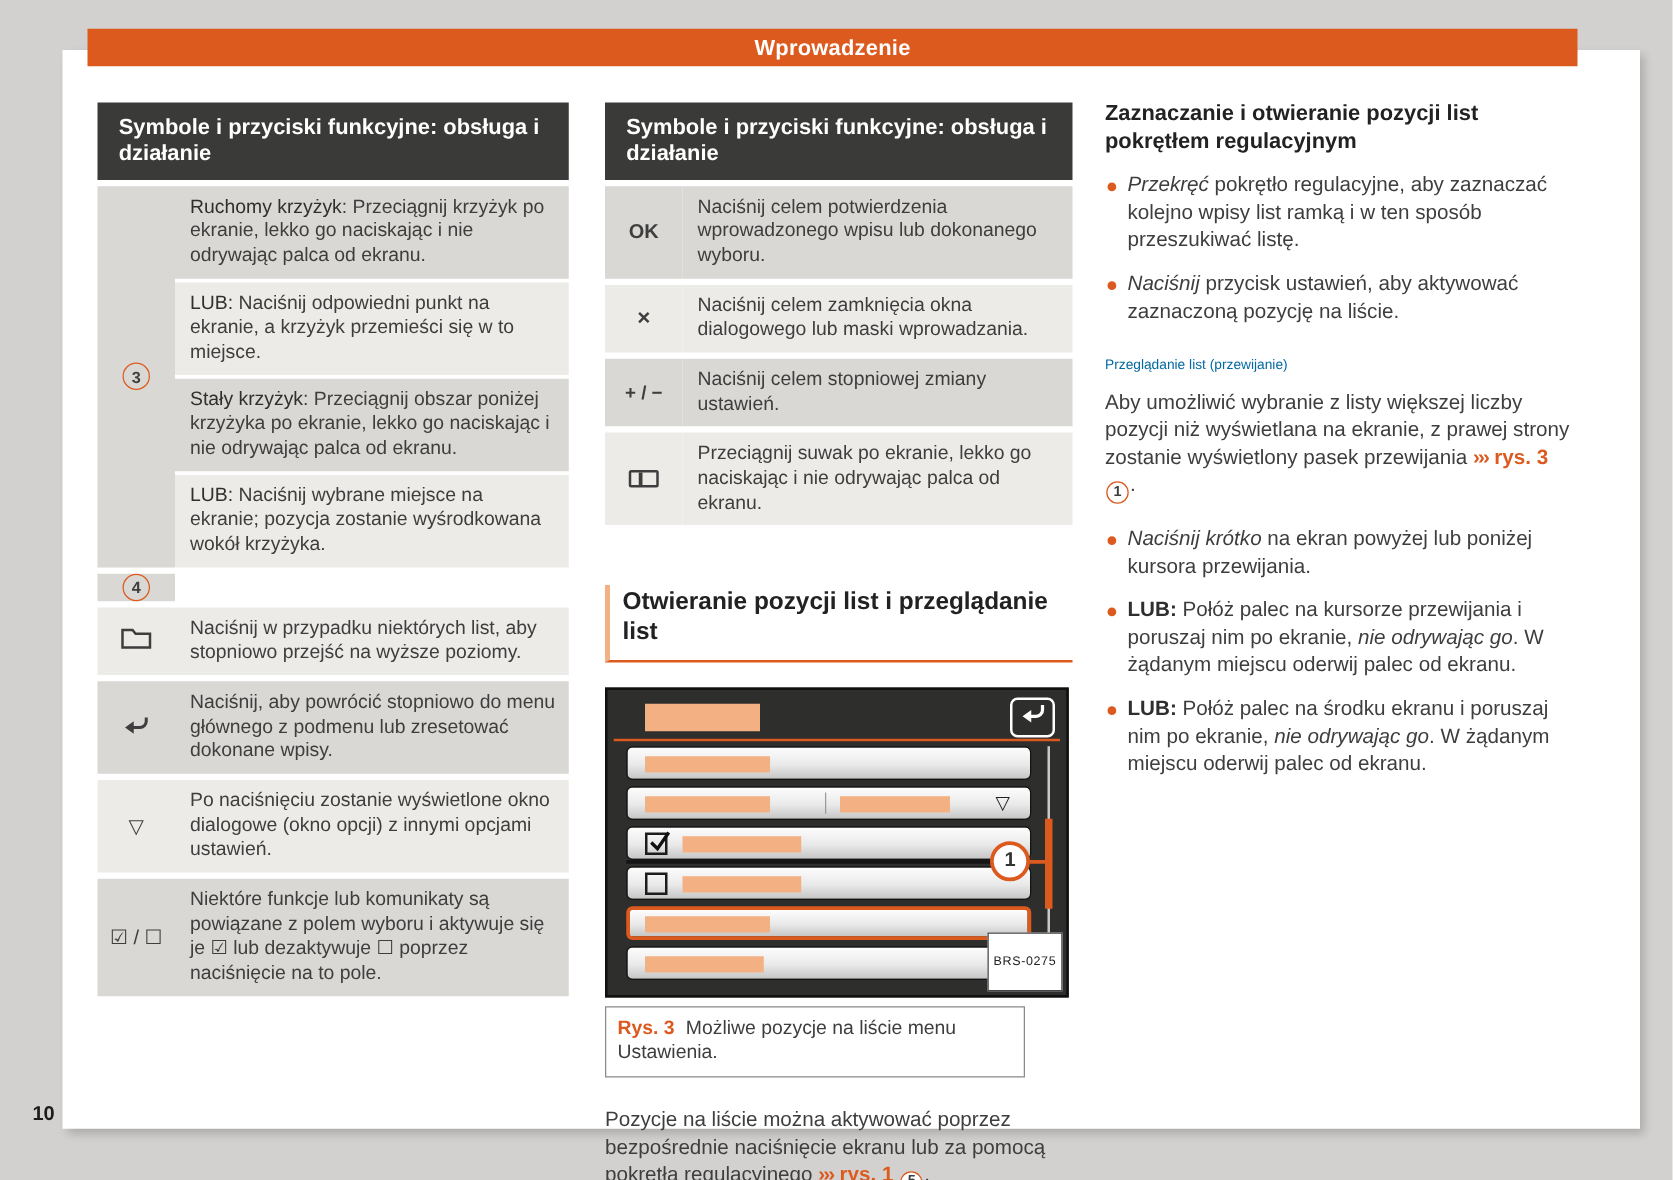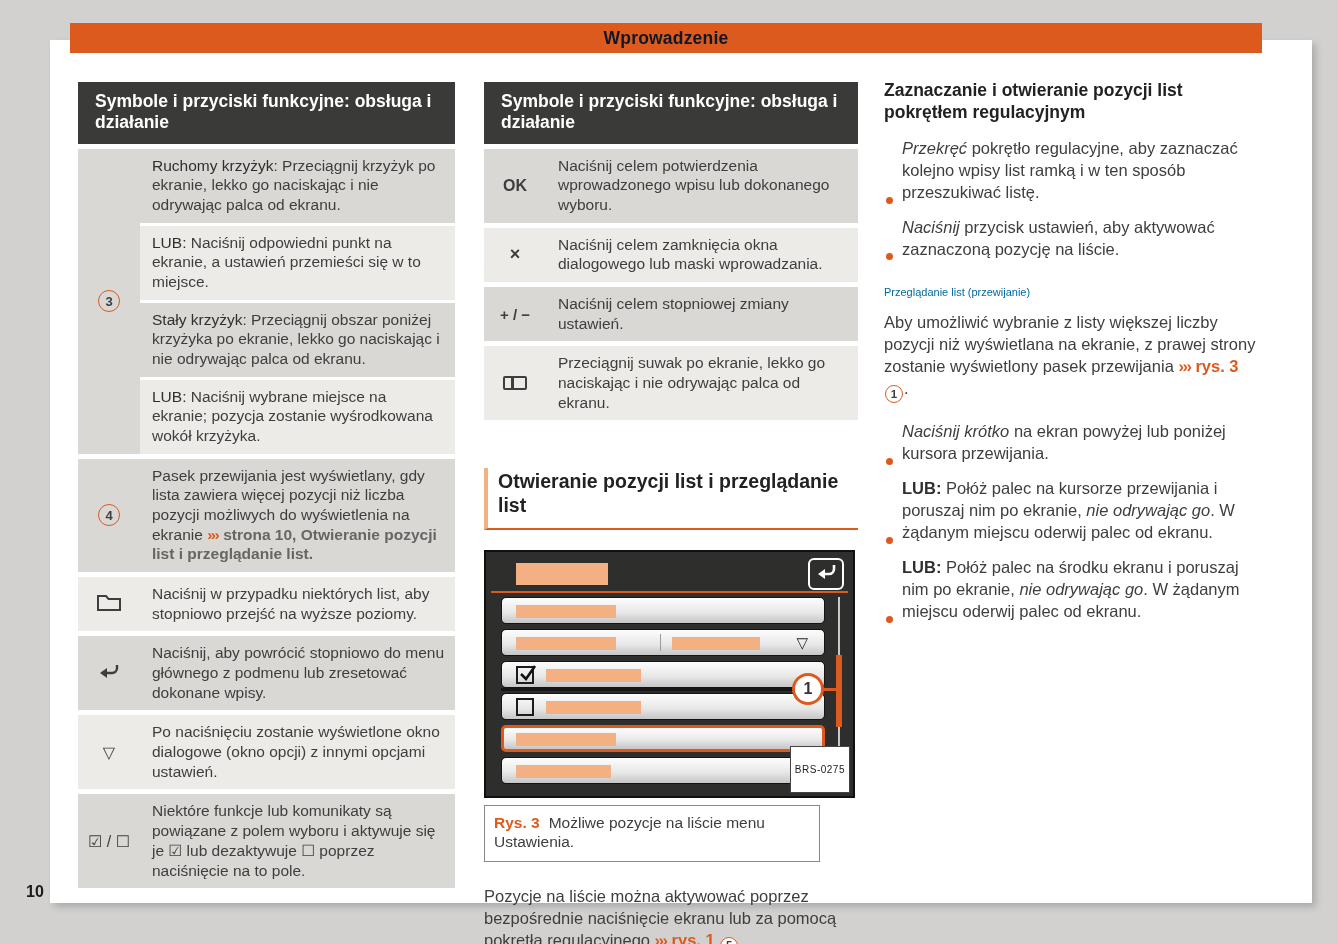--- a/index.html
+++ b/index.html
@@ -11,21 +11,21 @@
     overflow:hidden;
     color:#3e3e3e;
   }
   .page {
     position:absolute; left:50px; top:40px; width:1262px; height:863px;
     background:#ffffff;
     box-shadow:4px 4px 7px rgba(0,0,0,0.18);
   }
   .topbar {
     position:absolute; left:70px; top:23px; width:1192px; height:30px;
-    background:#dc5a1e; color:#0f172a; font-weight:bold; font-size:17.5px;
+    background:#dc5a1e; color:#ffffff; font-weight:bold; font-size:17.5px;
     display:flex; align-items:center; justify-content:center; z-index:6;
     letter-spacing:0.2px;
   }
   .pagenum {
     position:absolute; left:26px; top:883px; font-weight:bold; font-size:16px; color:#1b1b1b; z-index:7;
   }
   .col { position:absolute; top:82px; z-index:5; }
   .col-left  { left:78px;  width:377px; }
   .col-mid   { left:484px; width:374px; }
   .col-right { left:884px; width:378px; top:80px; }
@@ -123,21 +123,21 @@
     width:336px; border:1px solid #8a8a8a; margin-top:7px;
     padding:7px 9px 9px 9px; font-size:15.5px; line-height:1.25; color:#3e3e3e;
   }
   .caption .lbl { color:#dc5a1e; font-weight:bold; margin-right:9px; }
   .para { margin-top:24px; font-size:16.5px; line-height:1.33; color:#3e3e3e; }
 
   
   .rc-h { font-size:17.5px; font-weight:bold; color:#222; line-height:1.25; margin-bottom:14px; }
   .rc-h2 { font-size:11px; font-weight:normal; color:#0369a1; line-height:1.25; margin:26px 0 12px 0; }
   .rc-p { font-size:16.5px; line-height:1.33; color:#3e3e3e; margin-bottom:14px; }
-  .bullet-row { display:flex; margin-bottom:13px;align-items:flex-end; }
+  .bullet-row { display:flex; margin-bottom:13px; }
   .dot { width:7px; height:7px; border-radius:50%; background:#dc5a1e; margin:8px 9px 0 2px; flex:none; }
   .bullet-text { font-size:16.5px; line-height:1.33; color:#3e3e3e; }
   .it { font-style:italic; }
   .bd { font-weight:bold; color:#2f2f2f; }
 </style>
 </head>
 <body>
 
 <div class="page"></div>
 <div class="topbar">
@@ -147,32 +147,29 @@
 
 <div class="col col-left">
   <div class="tbl-head">Symbole i przyciski funkcyjne: obsługa i działanie</div>
 
   <div class="tgroup">
     <div class="icon-cell dark">
       <span class="circle-num">3</span>
     </div>
     <div class="cells">
       <div class="cell dark"><b>Ruchomy krzyżyk</b><span>: Przeciągnij krzyżyk po ekranie, lekko go naciskając i nie odrywając palca od ekranu.</span></div>
-      <div class="cell light"><b>LUB:</b><span> Naciśnij odpowiedni punkt na ekranie, a ustawień przemieści się w to miejsce.</span></div>
+      <div class="cell light"><b>LUB:</b><span> Naciśnij odpowiedni punkt na ekranie, a krzyżyk przemieści się w to miejsce.</span></div>
       <div class="cell dark"><b>Stały krzyżyk</b><span>: Przeciągnij obszar poniżej krzyżyka po ekranie, lekko go naciskając i nie odrywając palca od ekranu.</span></div>
       <div class="cell light"><b>LUB:</b><span> Naciśnij wybrane miejsce na ekranie; pozycja zostanie wyśrodkowana wokół krzyżyka.</span></div>
     </div>
   </div>
 
   <div class="tgroup">
     <div class="icon-cell dark">
       <span class="circle-num">4</span>
-    </div>
-    <div class="cells">
-      <div class="cell dark"><span>Pasek przewijania jest wyświetlany, gdy lista zawiera więcej pozycji niż liczba pozycji możliwych do wyświetlenia na ekranie </span><span class="arrows">›››</span><span class="graylink">strona 10, Otwieranie pozycji list i przeglądanie list.</span></div>
     </div>
   </div>
 
   <div class="tgroup">
     <div class="icon-cell light">
       <span>
         <svg width="26" height="20" viewBox="0 0 26 20">
             <path d="M2 18 V4 h8 l2.5 3 H24 v11 z" fill="none" stroke="#3e3e3e" stroke-width="2"></path>
           </svg>
       </span>

